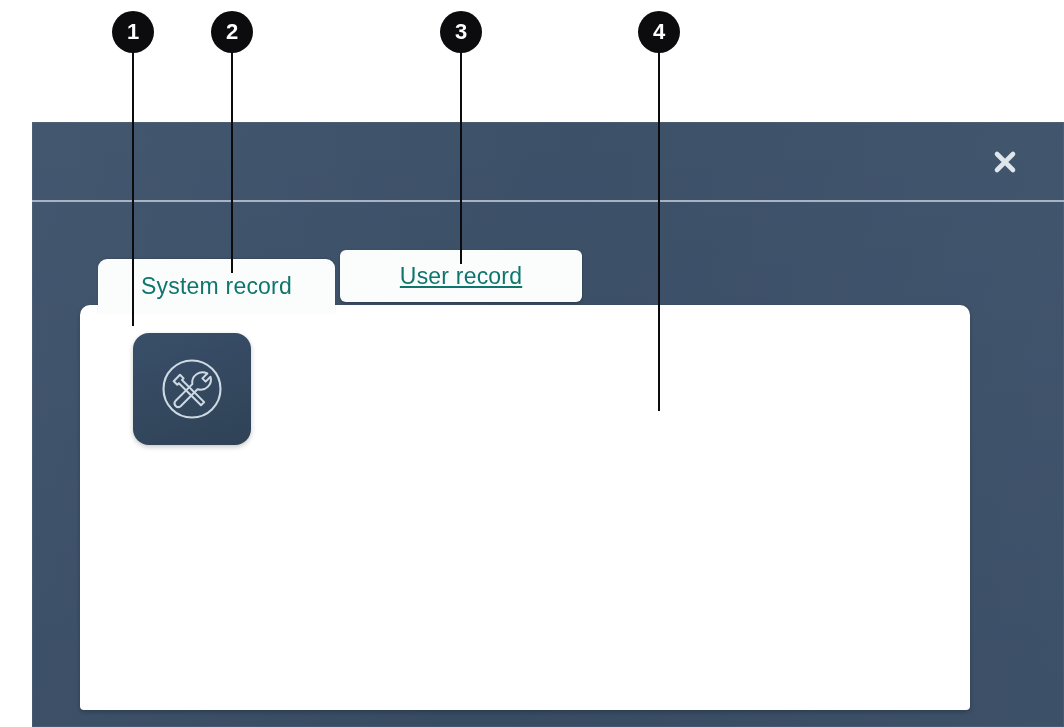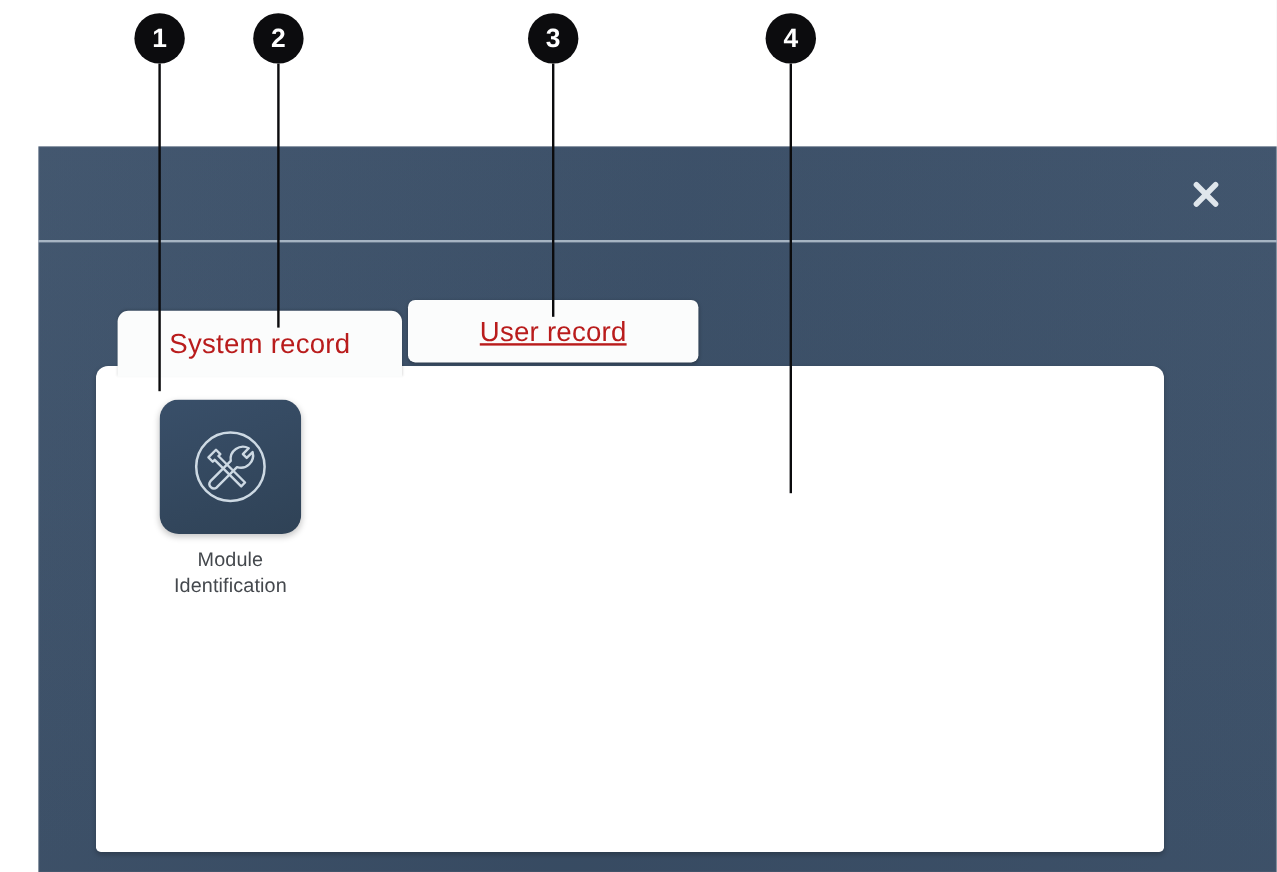--- a/index.html
+++ b/index.html
@@ -68,21 +68,21 @@
     height: 60px;
   }
 
   .tab {
     position: absolute;
     box-sizing: border-box;
     display: flex;
     align-items: center;
     justify-content: center;
     font-size: 23px;
-    color: #b91c1c;
+    color: #0f766e;
     letter-spacing: 0.2px;
     cursor: pointer;
     background: #fbfcfc;
   }
 
   .tab.active {
     left: 66px;
     top: 9px;
     width: 237px;
     height: 55px;
@@ -205,22 +205,20 @@
           <circle cx="36" cy="36" r="28.5" fill="none" stroke="#cdd9e3" stroke-width="2.1"></circle>
 
           <path d="M24.0 21.8 L27.6 25.4 L26.0 27.0 L48.2 49.1 L45.0 52.3 L22.9 30.2 L21.3 31.8 L17.7 28.2 Z" fill="none" stroke="#cdd9e3" stroke-width="2.0" stroke-linejoin="round"></path>
 
           <path d="M51.3 20.5 L46.4 25.4 L49.6 28.6 L54.5 23.7
                    a10.3 10.3 0 0 1 -13.0 12.6
                    L24.6 53.2 a3.7 3.7 0 0 1 -5.2 -5.2
                    L36.3 31.1 a10.3 10.3 0 0 1 15.0 -10.6 Z" fill="none" stroke="#cdd9e3" stroke-width="2.0" stroke-linejoin="round"></path>
         </svg>
       </div>
-      <div id="module-label">Module
-Identification</div>
     </div>
 
   </div>
 </div>
 
 <div class="callout-line" style="left:131.8px; top:53px; height:273px;"></div>
 <div class="callout-badge" style="left:112px; top:11px;">
     <span>1</span>
   </div>
 

